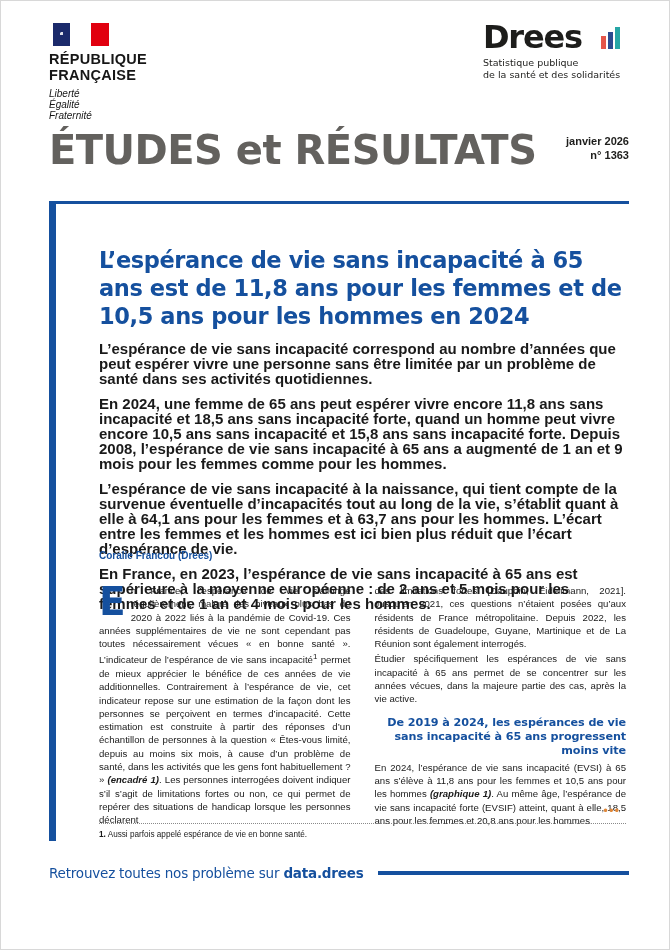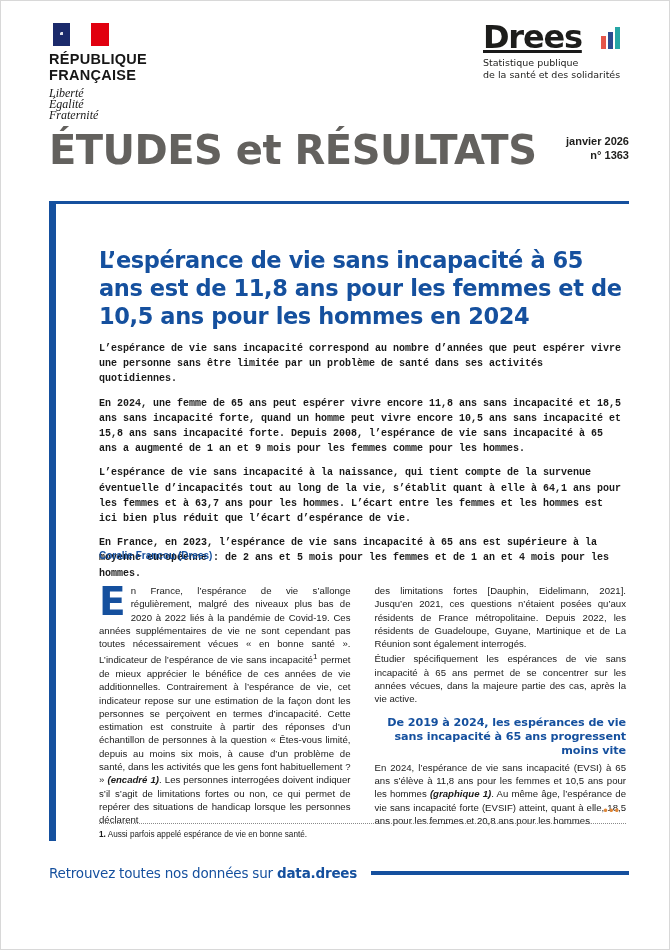--- a/index.html
+++ b/index.html
@@ -59,39 +59,38 @@
   }
   .rf-name {
     font-family: "Liberation Sans", sans-serif;
     font-weight: bold;
     font-size: 14.5px;
     line-height: 16px;
     letter-spacing: .3px;
     color: #161616;
   }
   .rf-devise {
-    font-family: Liberation Serif, serif;
+    font-family: Liberation Sans, sans-serif;
     font-style: italic;
-    font-size: 12px;
+    font-size: 10px;
     line-height: 11px;
     color: #161616;
     margin-top: 5px;
   }
 
   .drees-logo {
     position: absolute;
     right: 38px; top: 20px;
     width: 150px;
     text-align: left;
   }
   .drees-word-row {
     display: flex;
     align-items: flex-end;
     gap: 19px;
-    text-decoration: underline;
   }
   .drees-word {
     font-family: "DejaVu Sans", sans-serif;
     font-weight: bold;
     font-size: 32px;
     line-height: 32px;
     letter-spacing: -1.2px;
     color: #1d1d1b;
   }
   .drees-bars {
@@ -160,22 +159,22 @@
     line-height: 28px;
     letter-spacing: -0.4px;
     color: #15509e;
   }
 
   
   .chapeau {
     position: absolute;
     left: 98px; top: 340px;
     width: 527px;
-    font-family: Liberation Mono, monospace;
-    font-size: 10px;
+    font-family: Liberation Sans, sans-serif;
+    font-size: 15px;
     line-height: 15.2px;
     color: #1a1a1a;
     font-weight: bold;
   }
   .chapeau p { margin: 0 0 9px 0; }
   .author {
     position: absolute;
     left: 98px; top: 549px;
     font-family: "Liberation Sans", sans-serif;
     font-size: 10px;
@@ -352,18 +351,18 @@
     </div>
   </div>
 
   <div class="footnote-rule"></div>
   <div class="footnote">
     <b>1.</b><span> Aussi parfois appelé espérance de vie en bonne santé.</span>
   </div>
 
   <div class="footer">
     <div class="footer-text">
-      <span>Retrouvez toutes nos données sur </span><b>data.drees</b>
+      <span>Retrouvez toutes nos problème sur </span><b>data.drees</b>
     </div>
     <div class="footer-rule"></div>
   </div>
 
 </div>
 
 </body></html>

